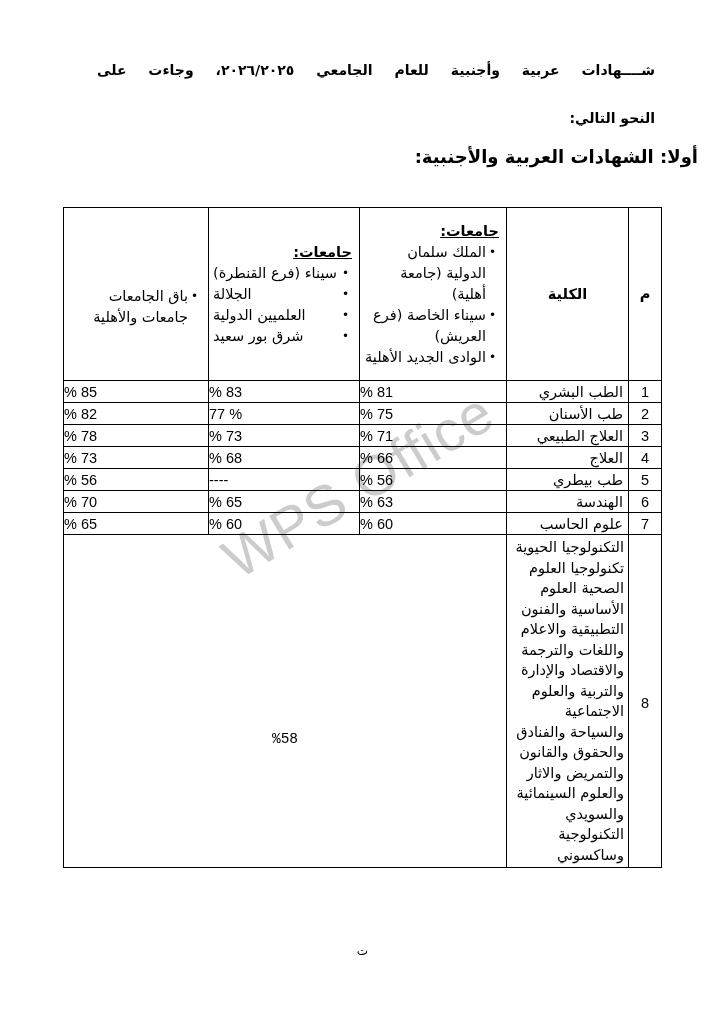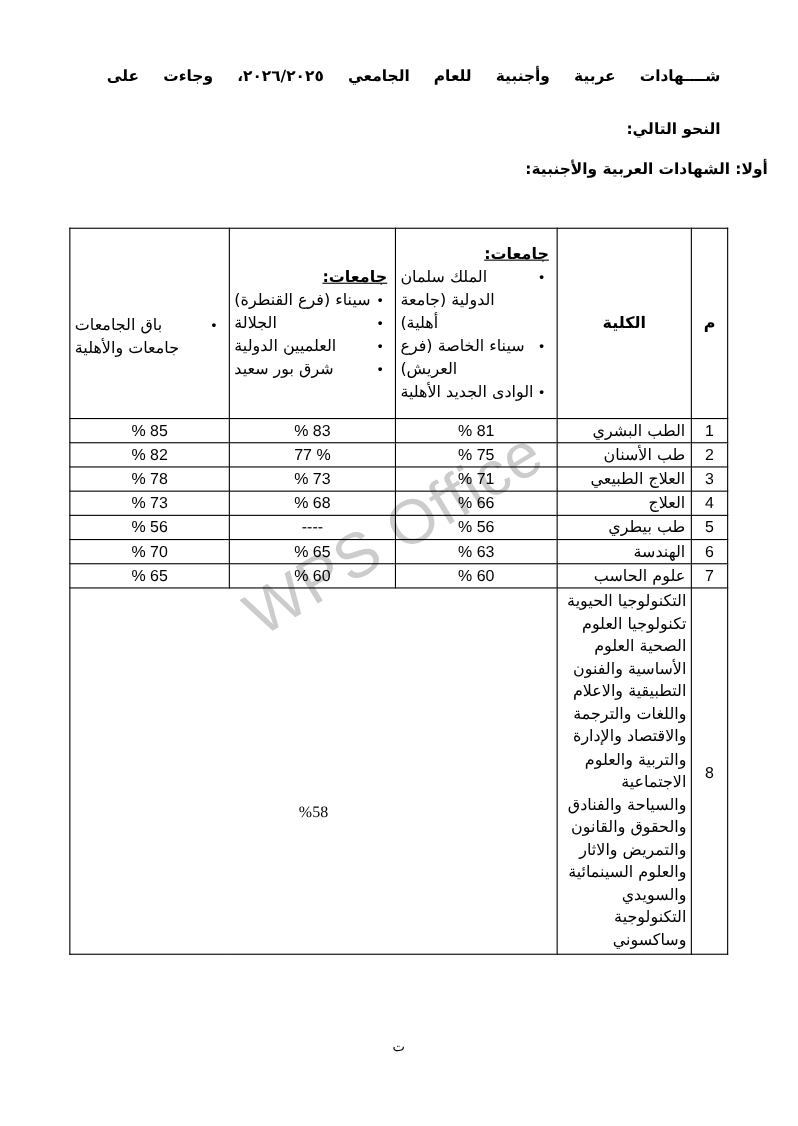--- a/index.html
+++ b/index.html
@@ -42,21 +42,21 @@
     line-height: 48px;
     z-index: 2;
   }
   .heading .h-line1 { text-align: justify; text-align-last: justify; }
   .heading .h-line2 { text-align: right; }
 
   .subtitle {
     position: absolute;
     top: 146px;
     right: 27px;
-    font-size: 14px;
+    font-size: 18px;
     font-weight: bold;
     z-index: 2;
   }
 
   
   table.tbl {
     position: absolute;
     top: 207px;
     right: 63px;
     border-collapse: collapse;
@@ -91,44 +91,44 @@
     line-height: 21px;
   }
   .g-title {
     font-weight: bold;
     text-decoration: underline;
     text-align: right;
     padding-left: 2px;
   }
   .b-item { display: flex; direction: rtl; align-items: flex-start; }
   .b-item .bullet { flex: none; width: 13px; text-align: center; font-size: 12px; line-height: 21px; }
-  .b-item .b-text { flex: 1; text-align: left; }
+  .b-item .b-text { flex: 1; text-align: right; }
   td.group.g2 .b-item .b-text { text-align: left; }
   td.group.g3 { padding-top: 28px; }
 
   td.pct {
     direction: ltr;
-    text-align: center;
+    text-align: left;
     font-family: "Liberation Sans", sans-serif;
     font-size: 15px;
   }
 
   td.num8 { vertical-align: top; padding-top: 4px; }
   td.college8 {
     vertical-align: top;
     text-align: right;
     padding: 2px 4px;
     line-height: 20.5px;
   }
   td.merged {
     vertical-align: top;
     padding-top: 76px;
     direction: ltr;
     text-align: center;
-    font-family: Liberation Serif, serif;
+    font-family: Liberation Mono, monospace;
     font-size: 15px;
   }
 
   .footer-mark {
     position: absolute;
     top: 944px;
     left: 0;
     width: 725px;
     text-align: center;
     font-size: 12px;

